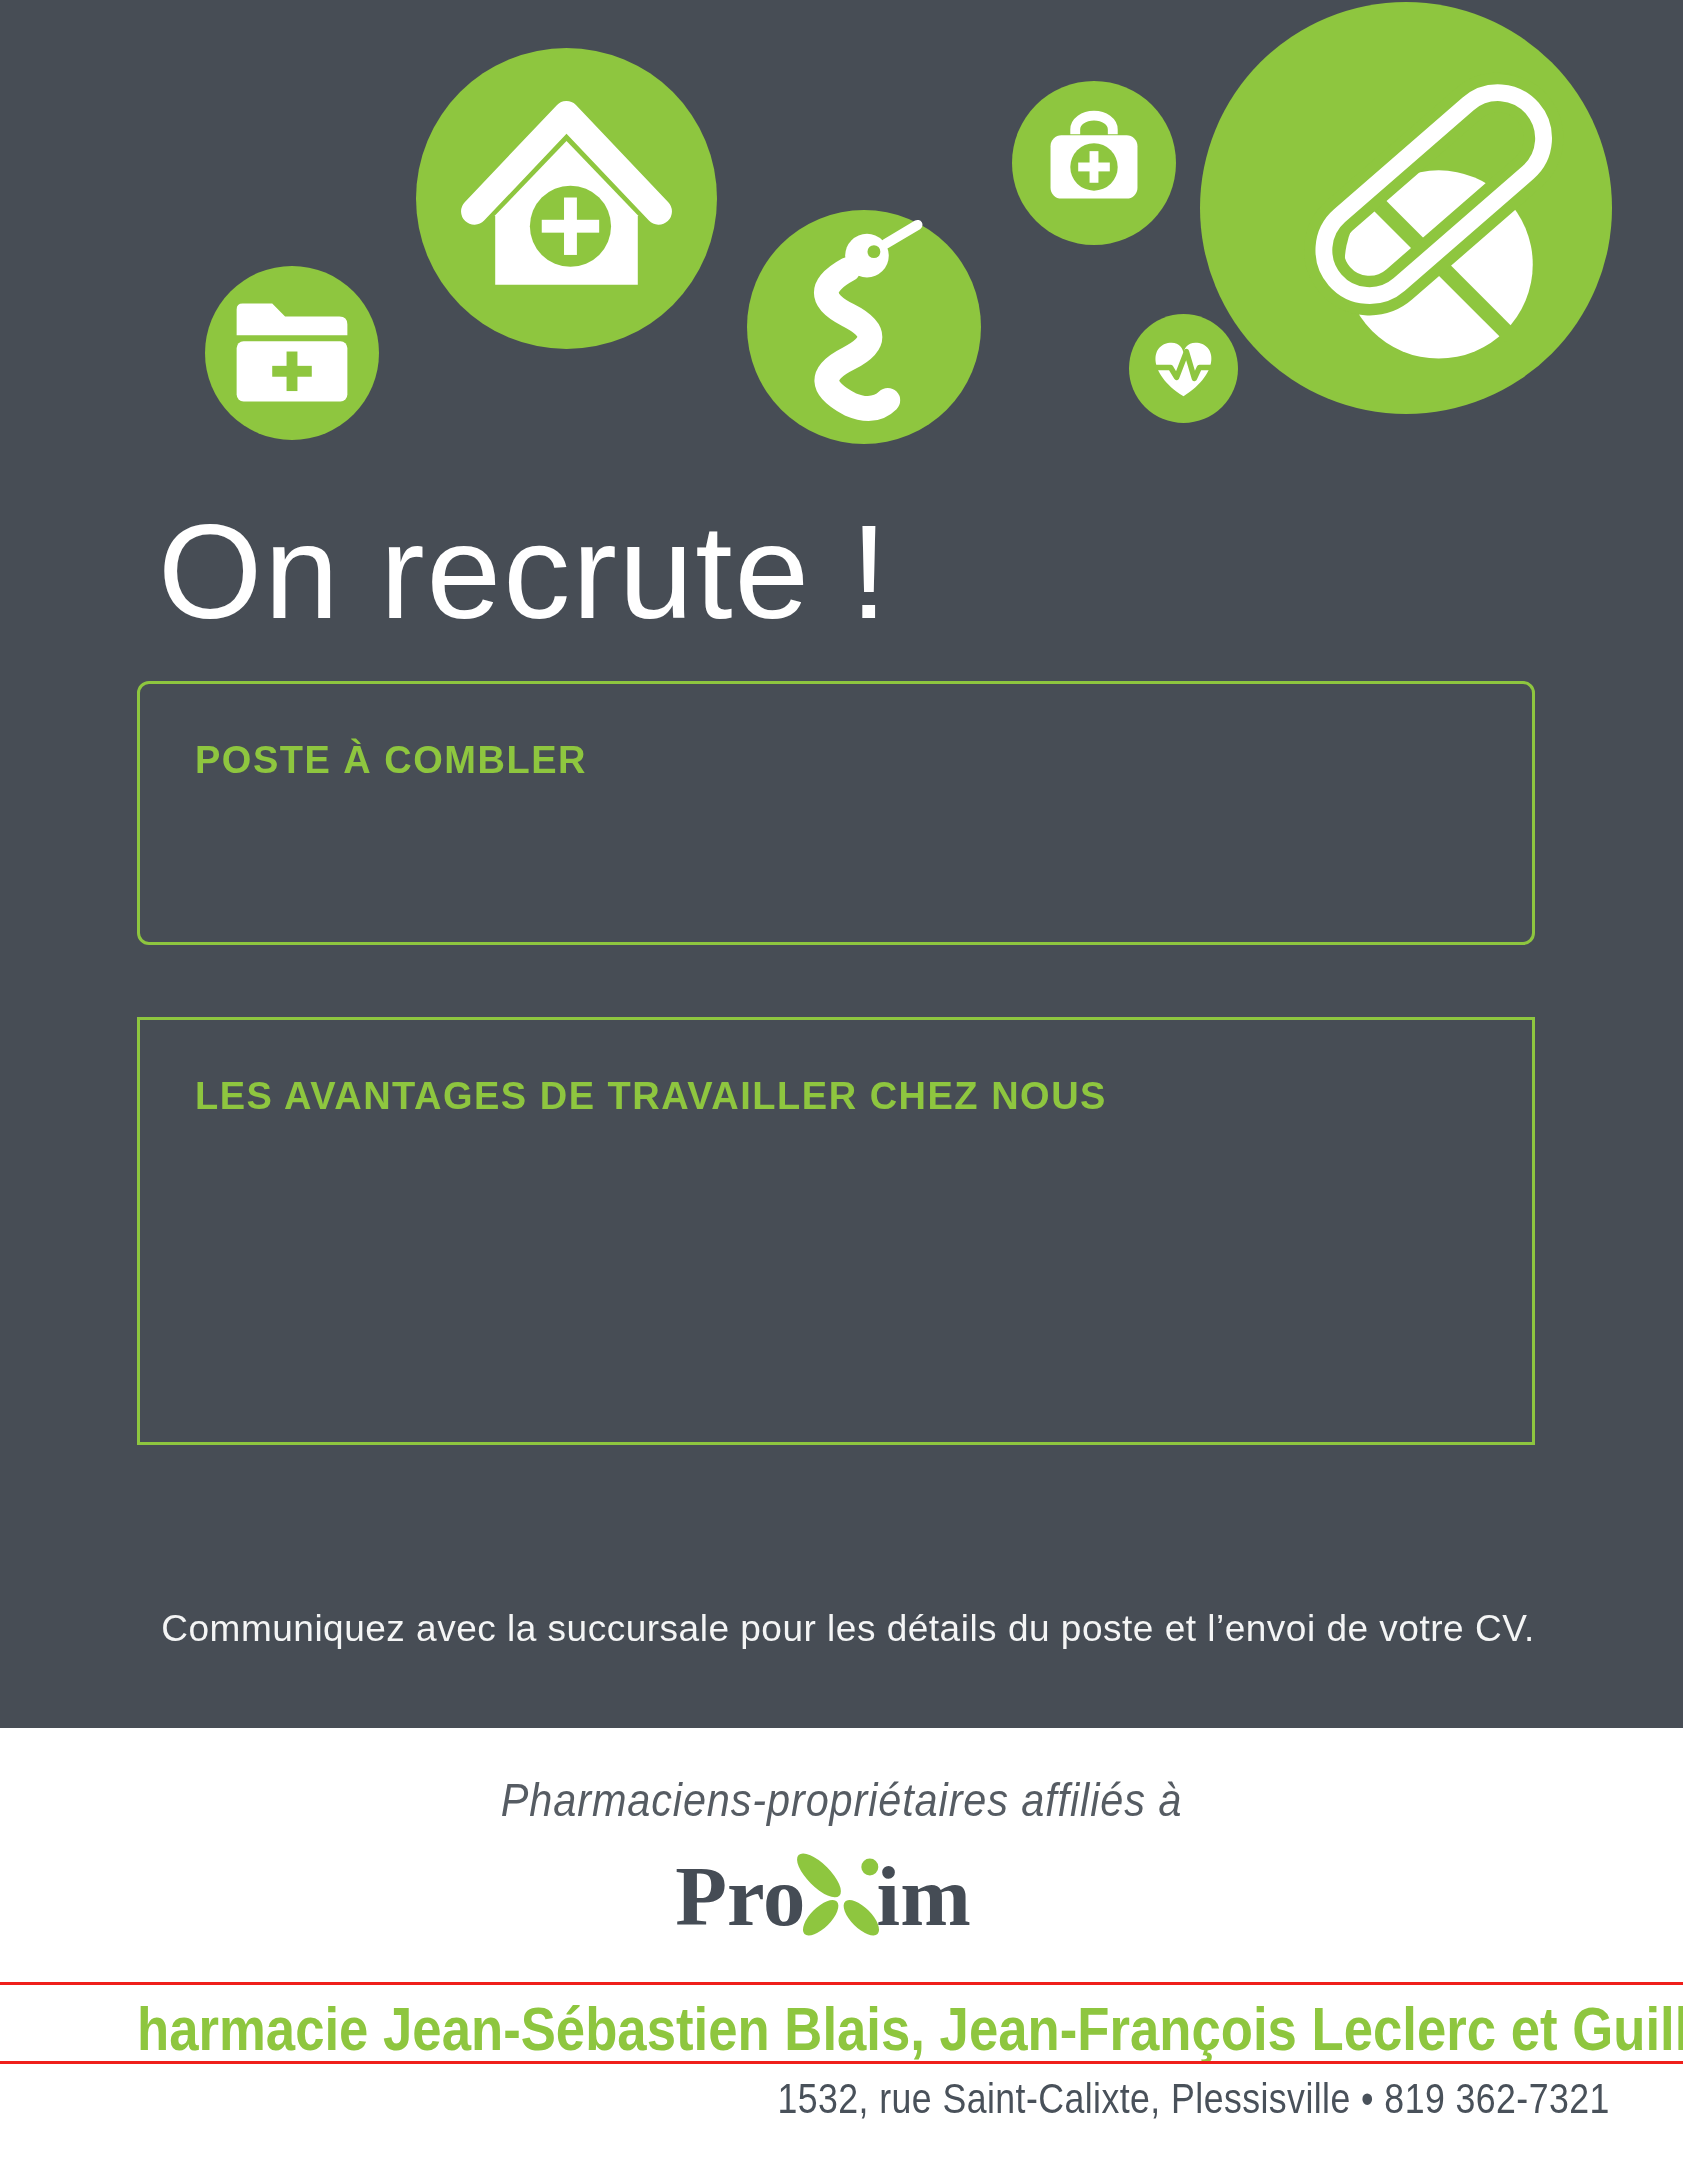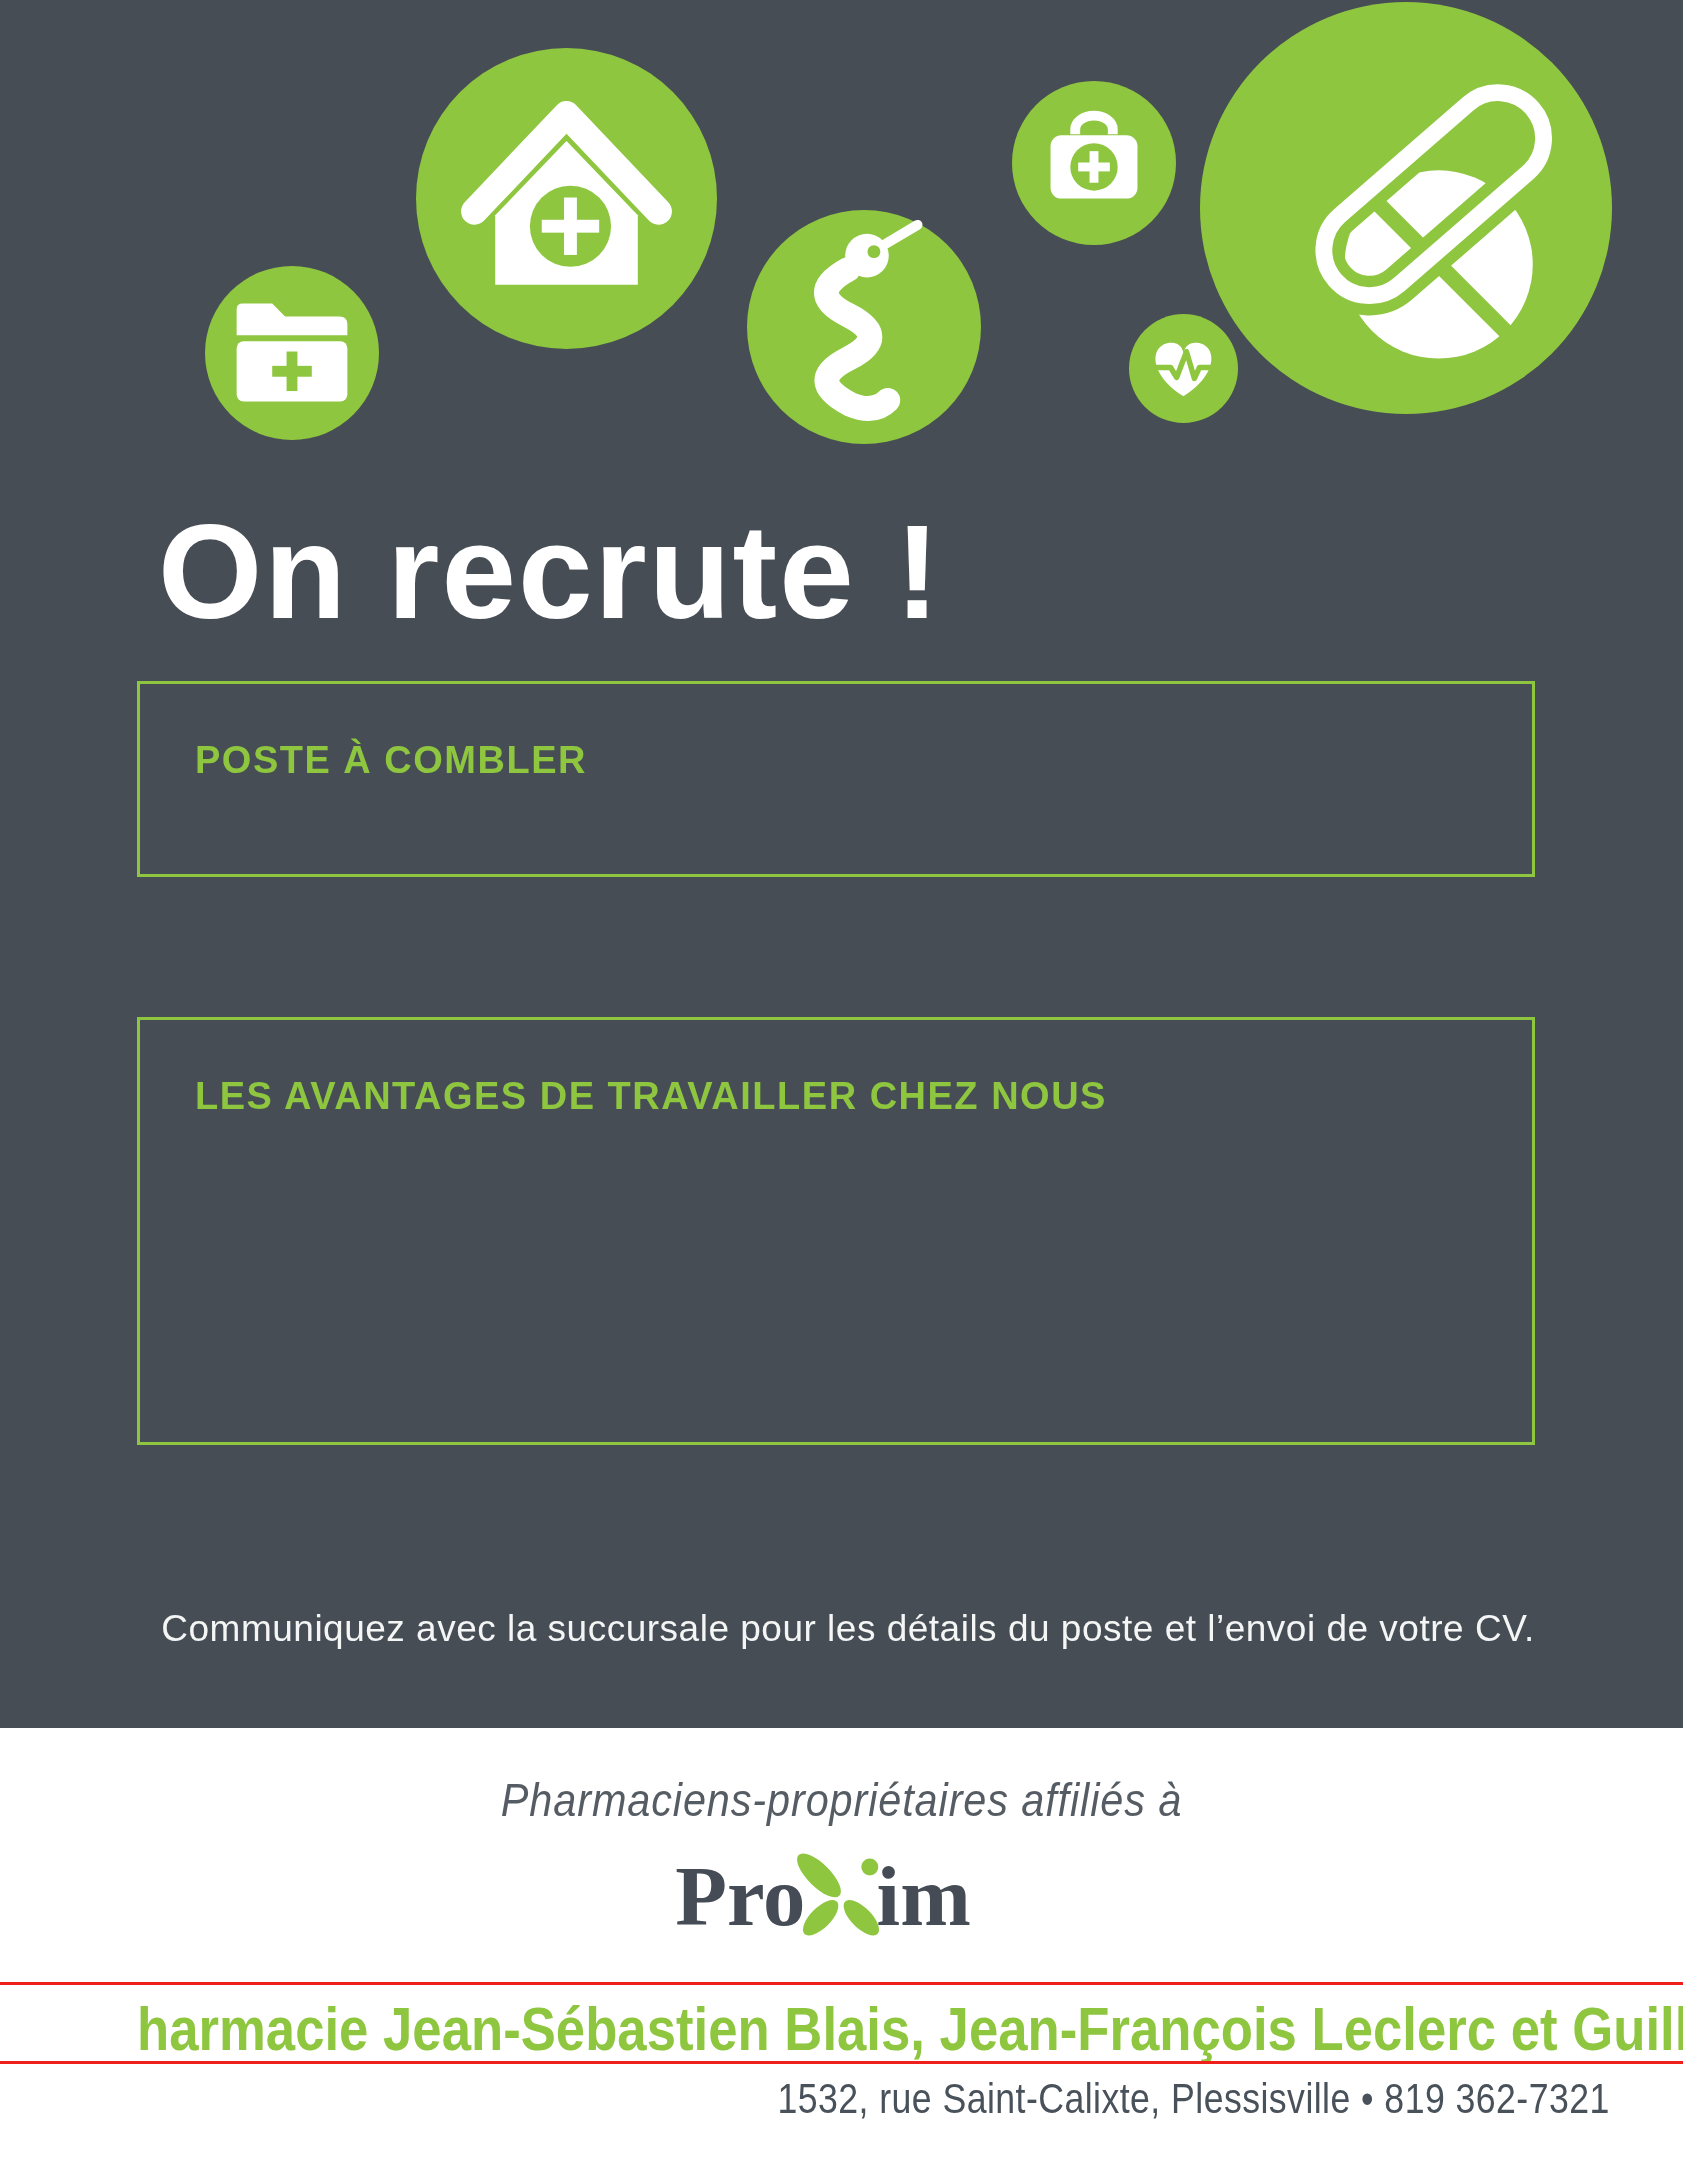--- a/index.html
+++ b/index.html
@@ -4,27 +4,27 @@
 <style>
   html,body{margin:0;padding:0;}
   body{
     width:1683px;height:2178px;position:relative;overflow:hidden;
     background:#ffffff;font-family:"Liberation Sans",sans-serif;
   }
   .dark-bg{position:absolute;left:0;top:0;width:1683px;height:1728px;background:#474D55;}
   .icon{position:absolute;}
   .hero-title{
     position:absolute;left:158px;top:495px;color:#ffffff;
-    font-size:134px;font-weight:700;letter-spacing:2px;white-space:nowrap;
+    font-size:134px;font-weight:400;letter-spacing:2px;white-space:nowrap;
   }
   .outline-box{
     position:absolute;left:137px;width:1398px;border:3px solid #8EC63F;
     box-sizing:border-box;background:transparent;
   }
-  .box-1{top:681px;height:196px;}
+  .box-1{top:681px;height:264px;border-radius:12px;}
   .box-2{top:1017px;height:428px;}
   .box-title{
     position:absolute;left:55px;top:55px;color:#8EC63F;
     font-size:38px;font-weight:bold;letter-spacing:1.5px;white-space:nowrap;
   }
   .contact-note{
     position:absolute;left:0;right:0;top:1608px;text-align:center;
     color:#f4f5f5;font-size:37px;letter-spacing:0.5px;margin-left:13px;
   }
   .affiliation{

